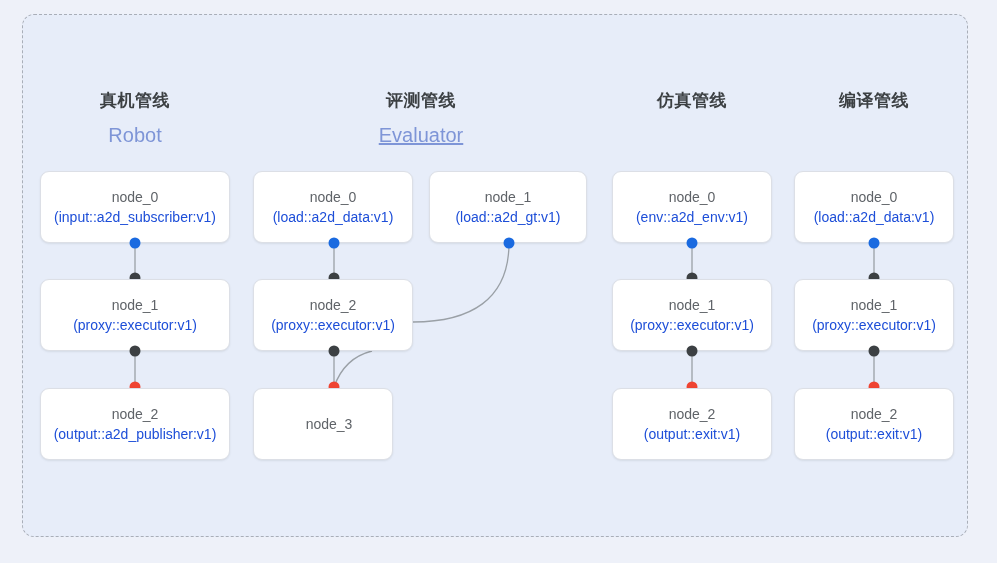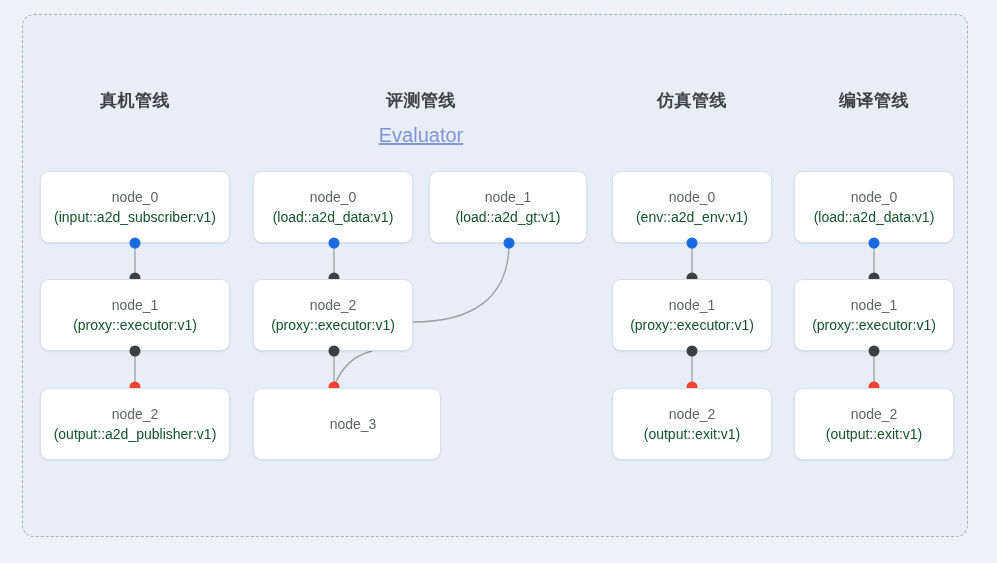--- a/index.html
+++ b/index.html
@@ -79,21 +79,21 @@
     color: #5f6368;
   }
   .node .nname {
     font-size: 14px;
     color: #5f6368;
     line-height: 20px;
     text-align: right;
   }
   .node .ntype {
     font-size: 14px;
-    color: #14532d;
+    color: #1d4ed8;
     line-height: 20px;
   }
 
   .port {
     position: absolute;
     width: 11px;
     height: 11px;
     border-radius: 50%;
     transform: translate(-50%, -50%);
   }
@@ -123,20 +123,21 @@
 
       <line x1="692" y1="243" x2="692" y2="278"></line>
       <line x1="692" y1="351" x2="692" y2="387"></line>
 
       <line x1="874" y1="243" x2="874" y2="278"></line>
       <line x1="874" y1="351" x2="874" y2="387"></line>
     </g>
   </svg>
 
   <div class="col-title" style="left:55px; top:65px; width:160px;">真机管线</div>
+  <div class="col-sub" style="left:55px; top:124px; width:160px;">Robot</div>
 
   <div class="node" style="left:40px; top:171px; width:190px; height:72px;">
     <div class="nname">node_0</div>
     <div class="ntype">(input::a2d_subscriber:v1)</div>
   </div>
   <div class="port blue" style="left:135px; top:243px;"></div>
 
   <div class="port dark" style="left:135px; top:278px;"></div>
   <div class="node" style="left:40px; top:279px; width:190px; height:72px;">
     <div class="nname">node_1</div>
@@ -166,21 +167,21 @@
   <div class="port blue" style="left:509px; top:243px;"></div>
 
   <div class="port dark" style="left:334px; top:278px;"></div>
   <div class="node" style="left:253px; top:279px; width:160px; height:72px;">
     <div class="nname">node_2</div>
     <div class="ntype">(proxy::executor:v1)</div>
   </div>
   <div class="port dark" style="left:334px; top:351px;"></div>
 
   <div class="port red" style="left:334px; top:387px;"></div>
-  <div class="node" style="left:253px; top:388px; width:188px; height:72px;padding-left:12px;">
+  <div class="node" style="left:253px; top:388px; width:140px; height:72px;padding-left:12px;">
     <div class="nname">node_3</div>
   </div>
 
   <div class="col-title" style="left:612px; top:65px; width:160px;font-family:Liberation Mono, monospace;">仿真管线</div>
 
   <div class="node" style="left:612px; top:171px; width:160px; height:72px;">
     <div class="nname">node_0</div>
     <div class="ntype">(env::a2d_env:v1)</div>
   </div>
   <div class="port blue" style="left:692px; top:243px;"></div>

